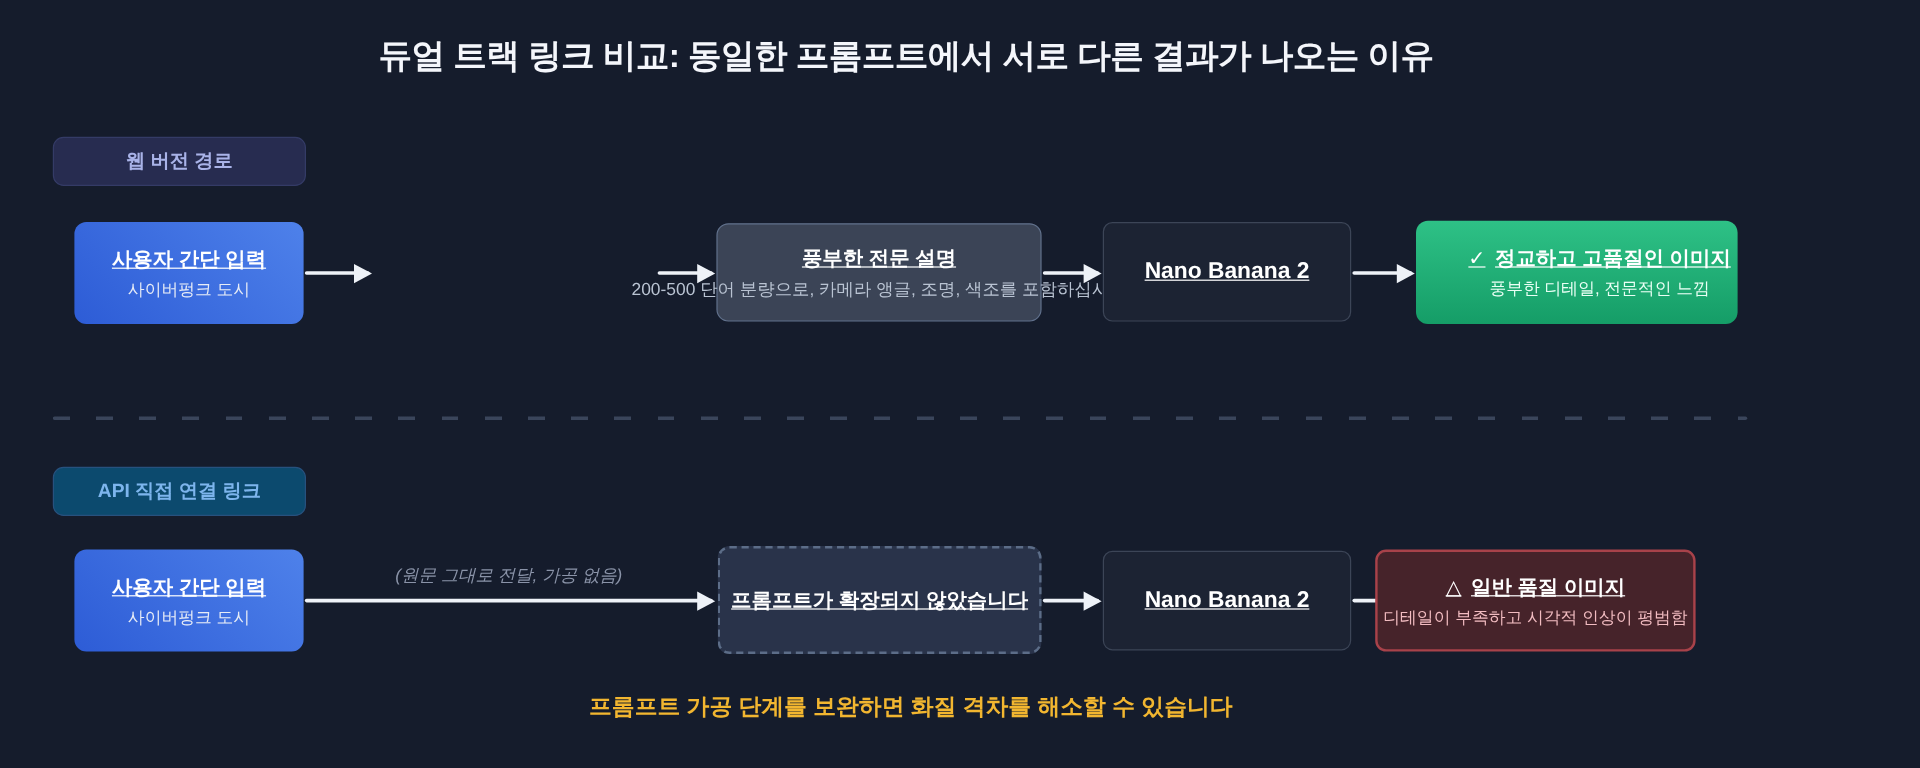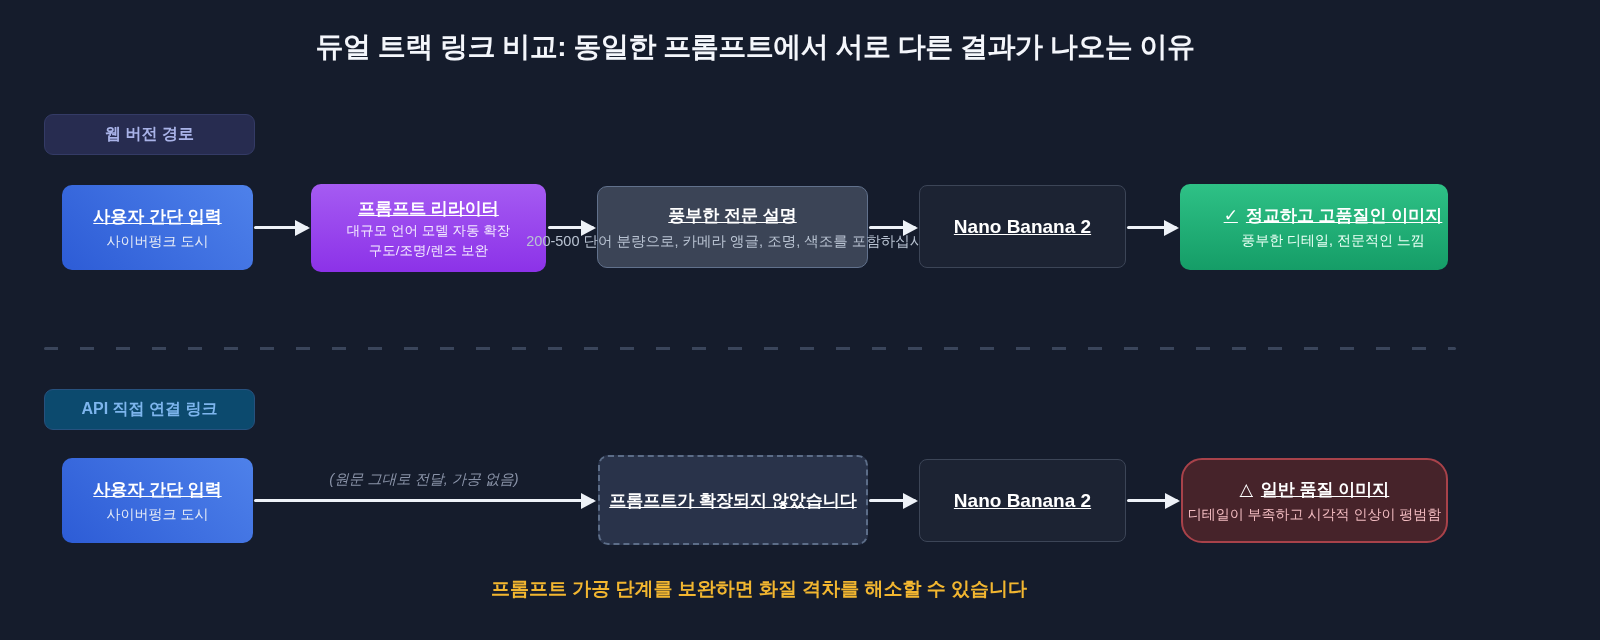--- a/index.html
+++ b/index.html
@@ -70,22 +70,22 @@
   .n-green .node-sub { color: #eafff5; }
 
   
   .n-user2  { left: 62px;  top: 458px; width: 191px; height: 85px;
               background: linear-gradient(225deg, #4e81ea, #2d5cd6); }
   .n-dashed { left: 598px; top: 455px; width: 270px; height: 90px;
               background: #29334a; border: 2px dashed #5c6d88; border-radius: 10px; }
   .n-dashed .node-sub { color: #96a2b8; font-size: 15px; }
   .n-nano2  { left: 919px; top: 459px; width: 207px; height: 83px;
               background: #1c2333; border: 1px solid #3c4557; border-radius: 8px; }
-  .n-red    { left: 1181px; top: 458px; width: 267px; height: 85px;
-              background: #46232a; border: 2px solid #a8424a; border-radius: 21px; }
+  .n-red    { left: 1146px; top: 458px; width: 267px; height: 85px;
+              background: #46232a; border: 2px solid #a8424a; border-radius: 9px; }
   .n-red .node-sub { color: #f2bcc1; }
 
   .node-title .tick { margin-right: 8px; }
 
   .arrow {
     position: absolute;
     height: 3px;
     background: #eef2f8;
     border-radius: 2px;
   }
@@ -145,25 +145,20 @@
 
   <div class="badge badge-web">웹 버전 경로</div>
 
   <div class="node n-user1">
     <div class="node-title">사용자 간단 입력</div>
     <div class="node-sub">사이버펑크 도시</div>
   </div>
 
   <div class="arrow a1"></div>
 
-  <div class="node n-purple">
-    <div class="node-title">프롬프트 리라이터</div>
-    <div class="node-sub">대규모 언어 모델 자동 확장</div>
-    <div class="node-sub">구도/조명/렌즈 보완</div>
-  </div>
 
   <div class="arrow a2"></div>
 
   <div class="node n-gray">
     <div class="node-title">풍부한 전문 설명</div>
     <div class="node-sub">200-500 단어 분량으로, 카메라 앵글, 조명, 색조를 포함하십시오</div>
   </div>
 
   <div class="arrow a3"></div>
 

